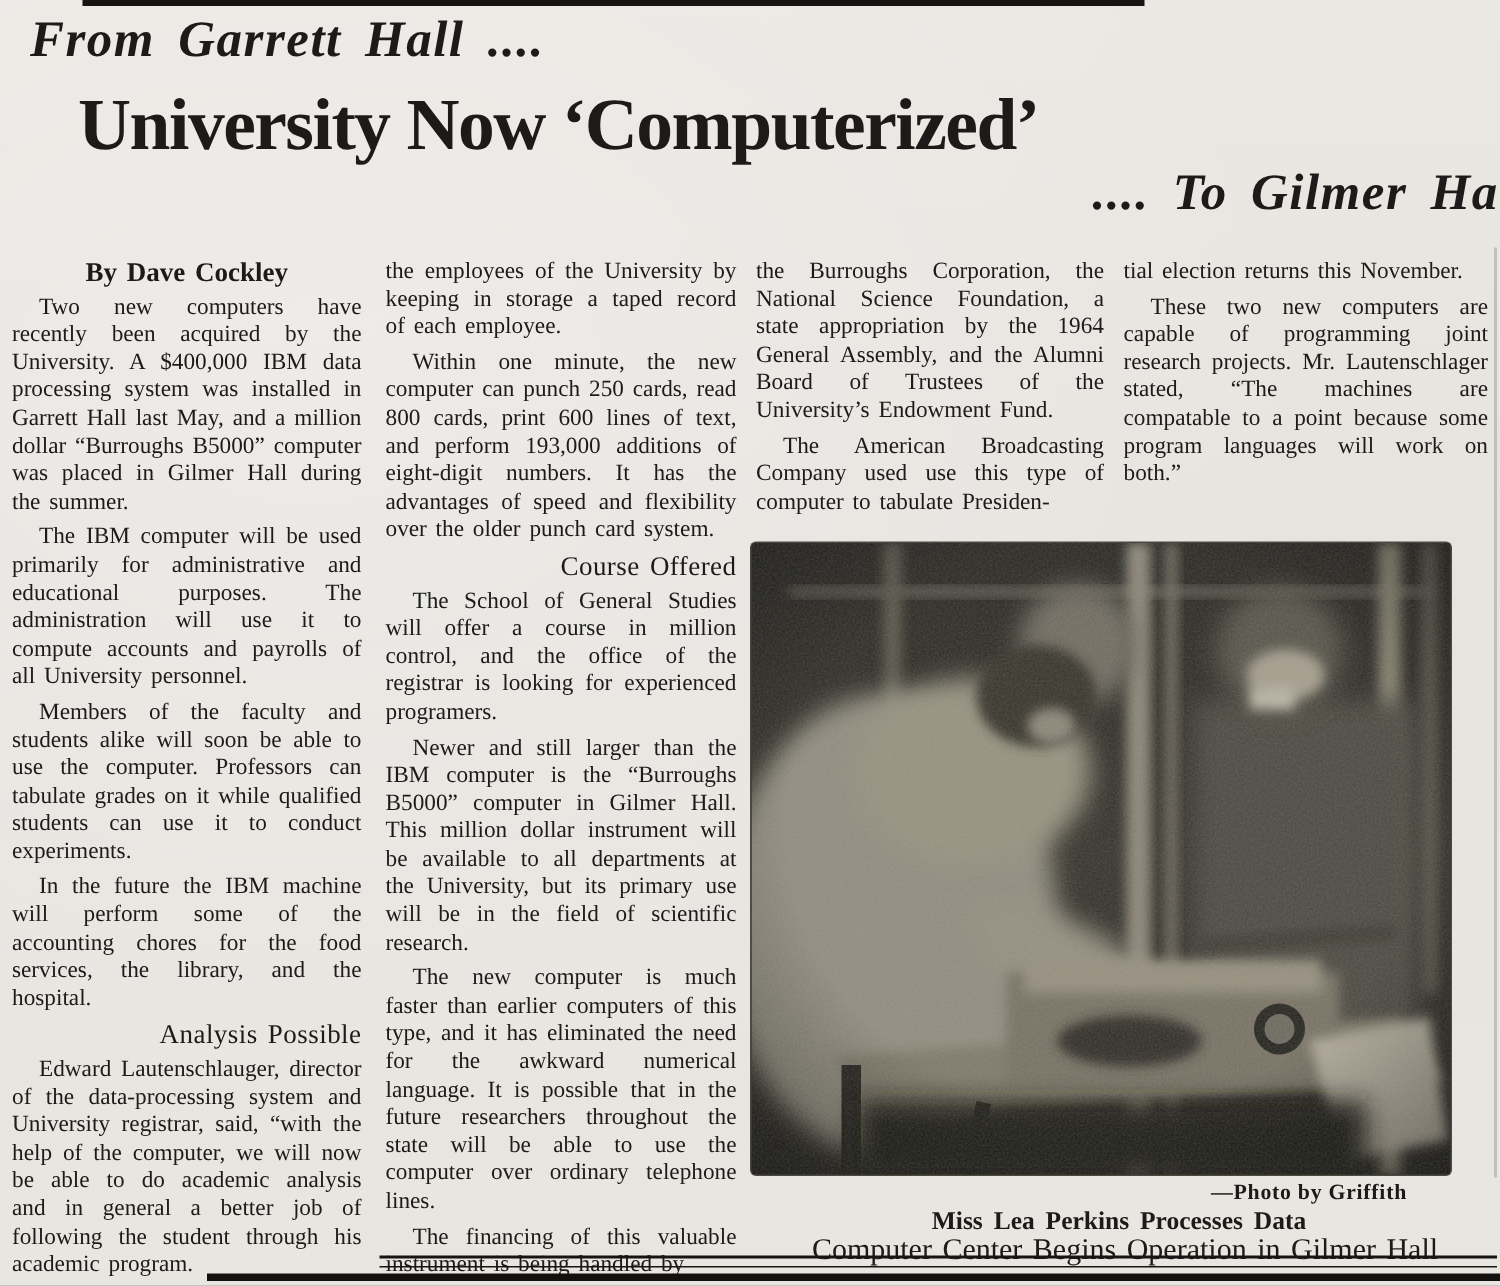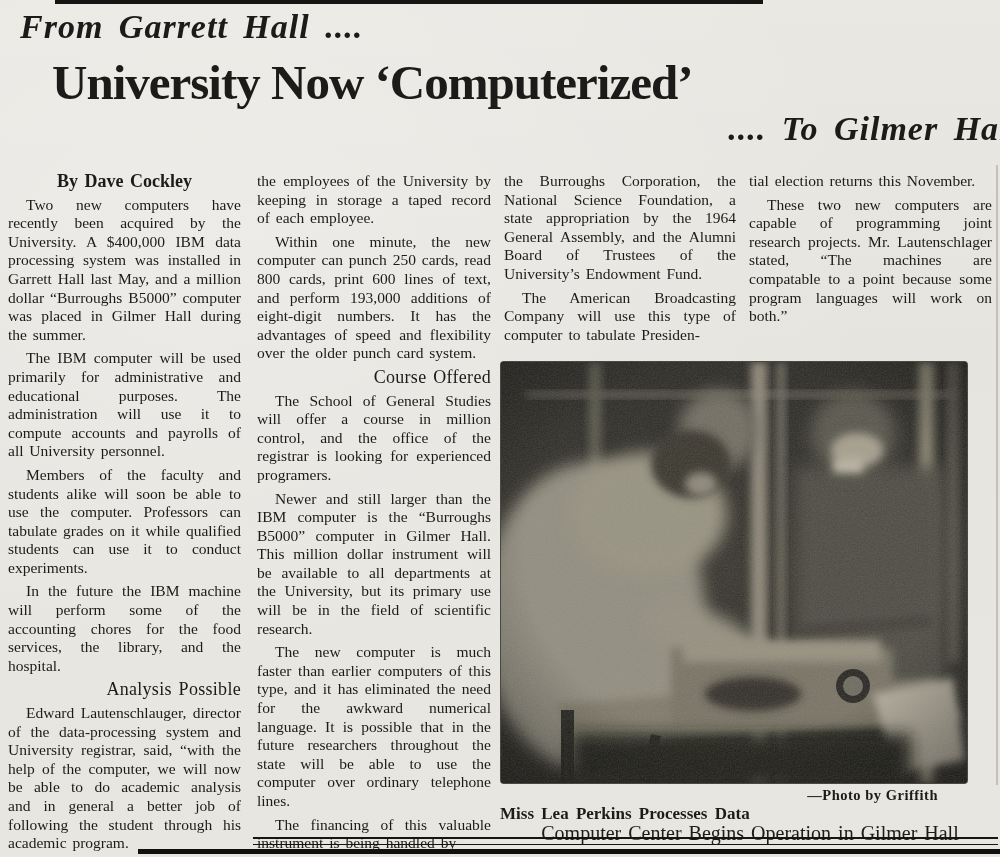--- a/index.html
+++ b/index.html
@@ -61,21 +61,21 @@
     background:#2b2a26;border-radius:3px;
     box-shadow:0 0 0 1px #4a4842;
     overflow:hidden;
   }
   .photo-credit{
     position:absolute;left:618px;top:787px;width:320px;
     text-align:right;font-weight:bold;font-size:14.5px;letter-spacing:.5px;
   }
   .caption1{
     position:absolute;left:500px;top:804px;width:492px;
-    text-align:left;font-weight:bold;font-size:17px;word-spacing:3px;
+    text-align:center;font-weight:bold;font-size:17px;word-spacing:3px;
   }
   .caption2{
     position:absolute;left:500px;top:822px;width:500px;
     text-align:center;font-size:20px;word-spacing:2px;
   }
   .rule-double{
     position:absolute;left:253px;top:837px;width:745px;height:5px;
     border-top:2px solid #161513;border-bottom:1px solid #161513;
   }
   .rule-bottom{
@@ -114,21 +114,21 @@
     <p>Within one minute, the new computer can punch 250 cards, read 800 cards, print 600 lines of text, and perform 193,000 additions of eight-digit numbers. It has the advantages of speed and flexibility over the older punch card system.</p>
     <p class="subhead">Course Offered</p>
     <p>The School of General Studies will offer a course in million control, and the office of the registrar is looking for experienced programers.</p>
     <p>Newer and still larger than the IBM computer is the “Burroughs B5000” computer in Gilmer Hall. This million dollar instrument will be available to all departments at the University, but its primary use will be in the field of scientific research.</p>
     <p>The new computer is much faster than earlier computers of this type, and it has eliminated the need for the awkward numerical language. It is possible that in the future researchers throughout the state will be able to use the computer over ordinary telephone lines.</p>
     <p class="lastline">The financing of this valuable instrument is being handled by</p>
   </div>
 
   <div class="col" id="col3">
     <p class="cont">the Burroughs Corporation, the National Science Foundation, a state appropriation by the 1964 General Assembly, and the Alumni Board of Trustees of the University’s Endowment Fund.</p>
-    <p>The American Broadcasting Company will use this type of computer to tabulate Presiden-</p>
+    <p>The American Broadcasting Company used use this type of computer to tabulate Presiden-</p>
   </div>
 
   <div class="col" id="col4">
     <p class="cont">tial election returns this November.</p>
     <p>These two new computers are capable of programming joint research projects. Mr. Lautenschlager stated, “The machines are compatable to a point because some program languages will work on both.”</p>
   </div>
 
   <div class="photo-frame">
     <svg width="466" height="421" viewBox="0 0 466 421">
       <defs>

